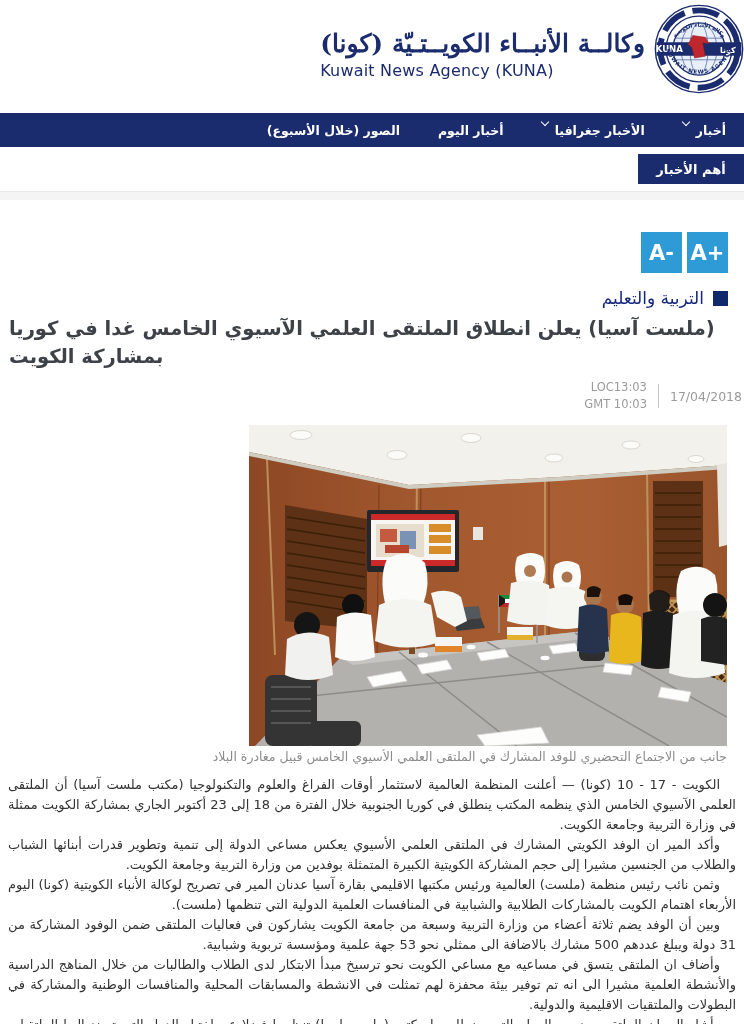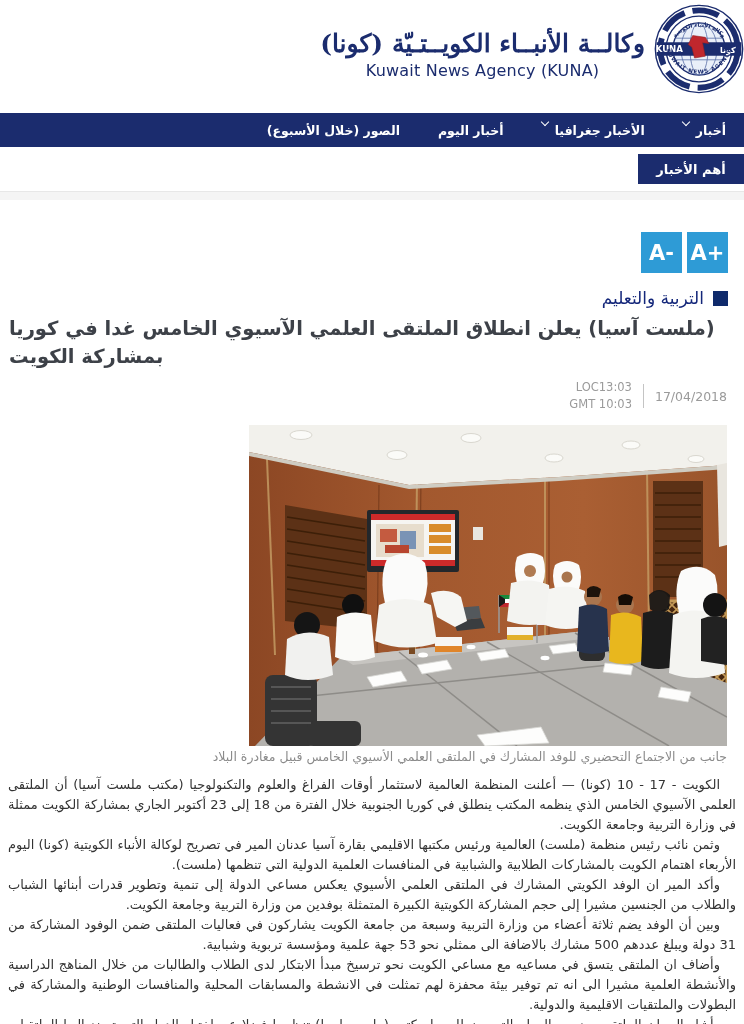--- a/index.html
+++ b/index.html
@@ -6,21 +6,21 @@
   html,body { margin:0; padding:0; }
   body {
     width:744px; height:1024px; overflow:hidden; background:#fff;
     font-family:"DejaVu Sans","Liberation Sans",sans-serif;
     -webkit-font-smoothing:antialiased;
   }
 
   
   .header { position:relative; height:113px; background:#fff; }
   .brand { position:absolute; top:4px; right:0; display:flex; direction:rtl; align-items:center; gap:9px; }
-  .brand-text { text-align:center; margin-top:10px; }
+  .brand-text { text-align:left; margin-top:10px; }
   .brand-ar { color:#1b2c6e; font-size:25px; font-weight:bold; font-family:"DejaVu Serif","Liberation Serif",serif; line-height:1.25; }
   .brand-en { color:#1b2c6e; font-size:16px; margin-top:2px; letter-spacing:0.2px; }
   .seal { width:90px; height:90px; flex:0 0 auto; }
 
   
   .nav { height:34px; background:#1b2c6e; display:flex; direction:rtl; align-items:center;
          padding:0 18px; gap:38px; }
   .nav-item { display:flex; direction:rtl; align-items:flex-start; gap:7px; color:#fff;
               font-size:12.5px; font-weight:bold; cursor:pointer; white-space:nowrap; }
   .chev { width:6px; height:6px; border-left:1.8px solid #fff; border-bottom:1.8px solid #fff;
@@ -41,21 +41,21 @@
             cursor:pointer; font-family:inherit; }
 
   .category { display:flex; direction:rtl; align-items:center; gap:9px; padding:15px 16px 0 10px;
               color:#14277a; font-weight:normal; font-size:17px; cursor:pointer; }
   .cat-bullet { width:15px; height:15px; background:#0f2a6b; flex:0 0 auto; }
 
   .headline { direction:rtl; text-align:left; padding:7px 9px 0 9px;
               font-size:19.5px; font-weight:bold; color:#3d4148; line-height:1.45; }
 
   .dateline { display:flex; justify-content:flex-end; align-items:center;
-              padding:7px 17px 0 0; color:#9a9a9a; gap:11px; }
+              padding:7px 2px 0 0; color:#9a9a9a; gap:11px; }
   .loc-gmt { text-align:right; font-size:11.5px; line-height:1.55; }
   .vline { width:1px; height:24px; background:#c4c4c4; }
   .pub-date { font-size:12.5px; }
 
   
   .photo-wrap { width:478px; margin:11px 17px 0 auto; }
   .photo { display:block; width:478px; height:321px; }
   .caption { direction:rtl; text-align:right; padding:3px 17px 0 0;
              color:#8b8b8b; font-size:12.5px; }
 
@@ -332,19 +332,19 @@
 
       <circle cx="466" cy="180" r="12" fill="#141414"></circle>
       <path d="M452,194 Q466,188 478,194 L478,240 452,236 Z" fill="#222222"></path>
     </g>
   </svg>
 </div>
 <div class="caption">جانب من الاجتماع التحضيري للوفد المشارك في الملتقى العلمي الأسيوي الخامس قبيل مغادرة البلاد</div>
 
 <div class="article-body">
   <p>الكويت - 17 - 10 (كونا) — أعلنت المنظمة العالمية لاستثمار أوقات الفراغ والعلوم والتكنولوجيا (مكتب ملست آسيا) أن الملتقى العلمي الآسيوي الخامس الذي ينظمه المكتب ينطلق في كوريا الجنوبية خلال الفترة من 18 إلى 23 أكتوبر الجاري بمشاركة الكويت ممثلة في وزارة التربية وجامعة الكويت.</p>
+  <p>وأكد المير ان الوفد الكويتي المشارك في الملتقى العلمي الأسيوي يعكس مساعي الدولة إلى تنمية وتطوير قدرات أبنائها الشباب والطلاب من الجنسين مشيرا إلى حجم المشاركة الكويتية الكبيرة المتمثلة بوفدين من وزارة التربية وجامعة الكويت.</p>
   <p>وثمن نائب رئيس منظمة (ملست) العالمية ورئيس مكتبها الاقليمي بقارة آسيا عدنان المير في تصريح لوكالة الأنباء الكويتية (كونا) اليوم الأربعاء اهتمام الكويت بالمشاركات الطلابية والشبابية في المنافسات العلمية الدولية التي تنظمها (ملست).</p>
-  <p>وأكد المير ان الوفد الكويتي المشارك في الملتقى العلمي الأسيوي يعكس مساعي الدولة إلى تنمية وتطوير قدرات أبنائها الشباب والطلاب من الجنسين مشيرا إلى حجم المشاركة الكويتية الكبيرة المتمثلة بوفدين من وزارة التربية وجامعة الكويت.</p>
   <p>وبين أن الوفد يضم ثلاثة أعضاء من وزارة التربية وسبعة من جامعة الكويت يشاركون في فعاليات الملتقى ضمن الوفود المشاركة من 31 دولة ويبلغ عددهم 500 مشارك بالاضافة الى ممثلي نحو 53 جهة علمية ومؤسسة تربوية وشبابية.</p>
   <p>وأضاف ان الملتقى يتسق في مساعيه مع مساعي الكويت نحو ترسيخ مبدأ الابتكار لدى الطلاب والطالبات من خلال المناهج الدراسية والأنشطة العلمية مشيرا الى انه تم توفير بيئة محفزة لهم تمثلت في الانشطة والمسابقات المحلية والمنافسات الوطنية والمشاركة في البطولات والملتقيات الاقليمية والدولية.</p>
   <p>وأشار إلى ان الملتقى يعد من المهام التي يضطلع بها مكتب (ملست اسيا) تنظيميا فضلا عن اختيار الدول التي تسند إليها الملتقيات المستقبلية معلنا ان الملتقى العلمي الآسيوي السادس 2020 اسند تنظيمه الى إمارة دبي.</p>
 
 </div>
 
 </body></html>

